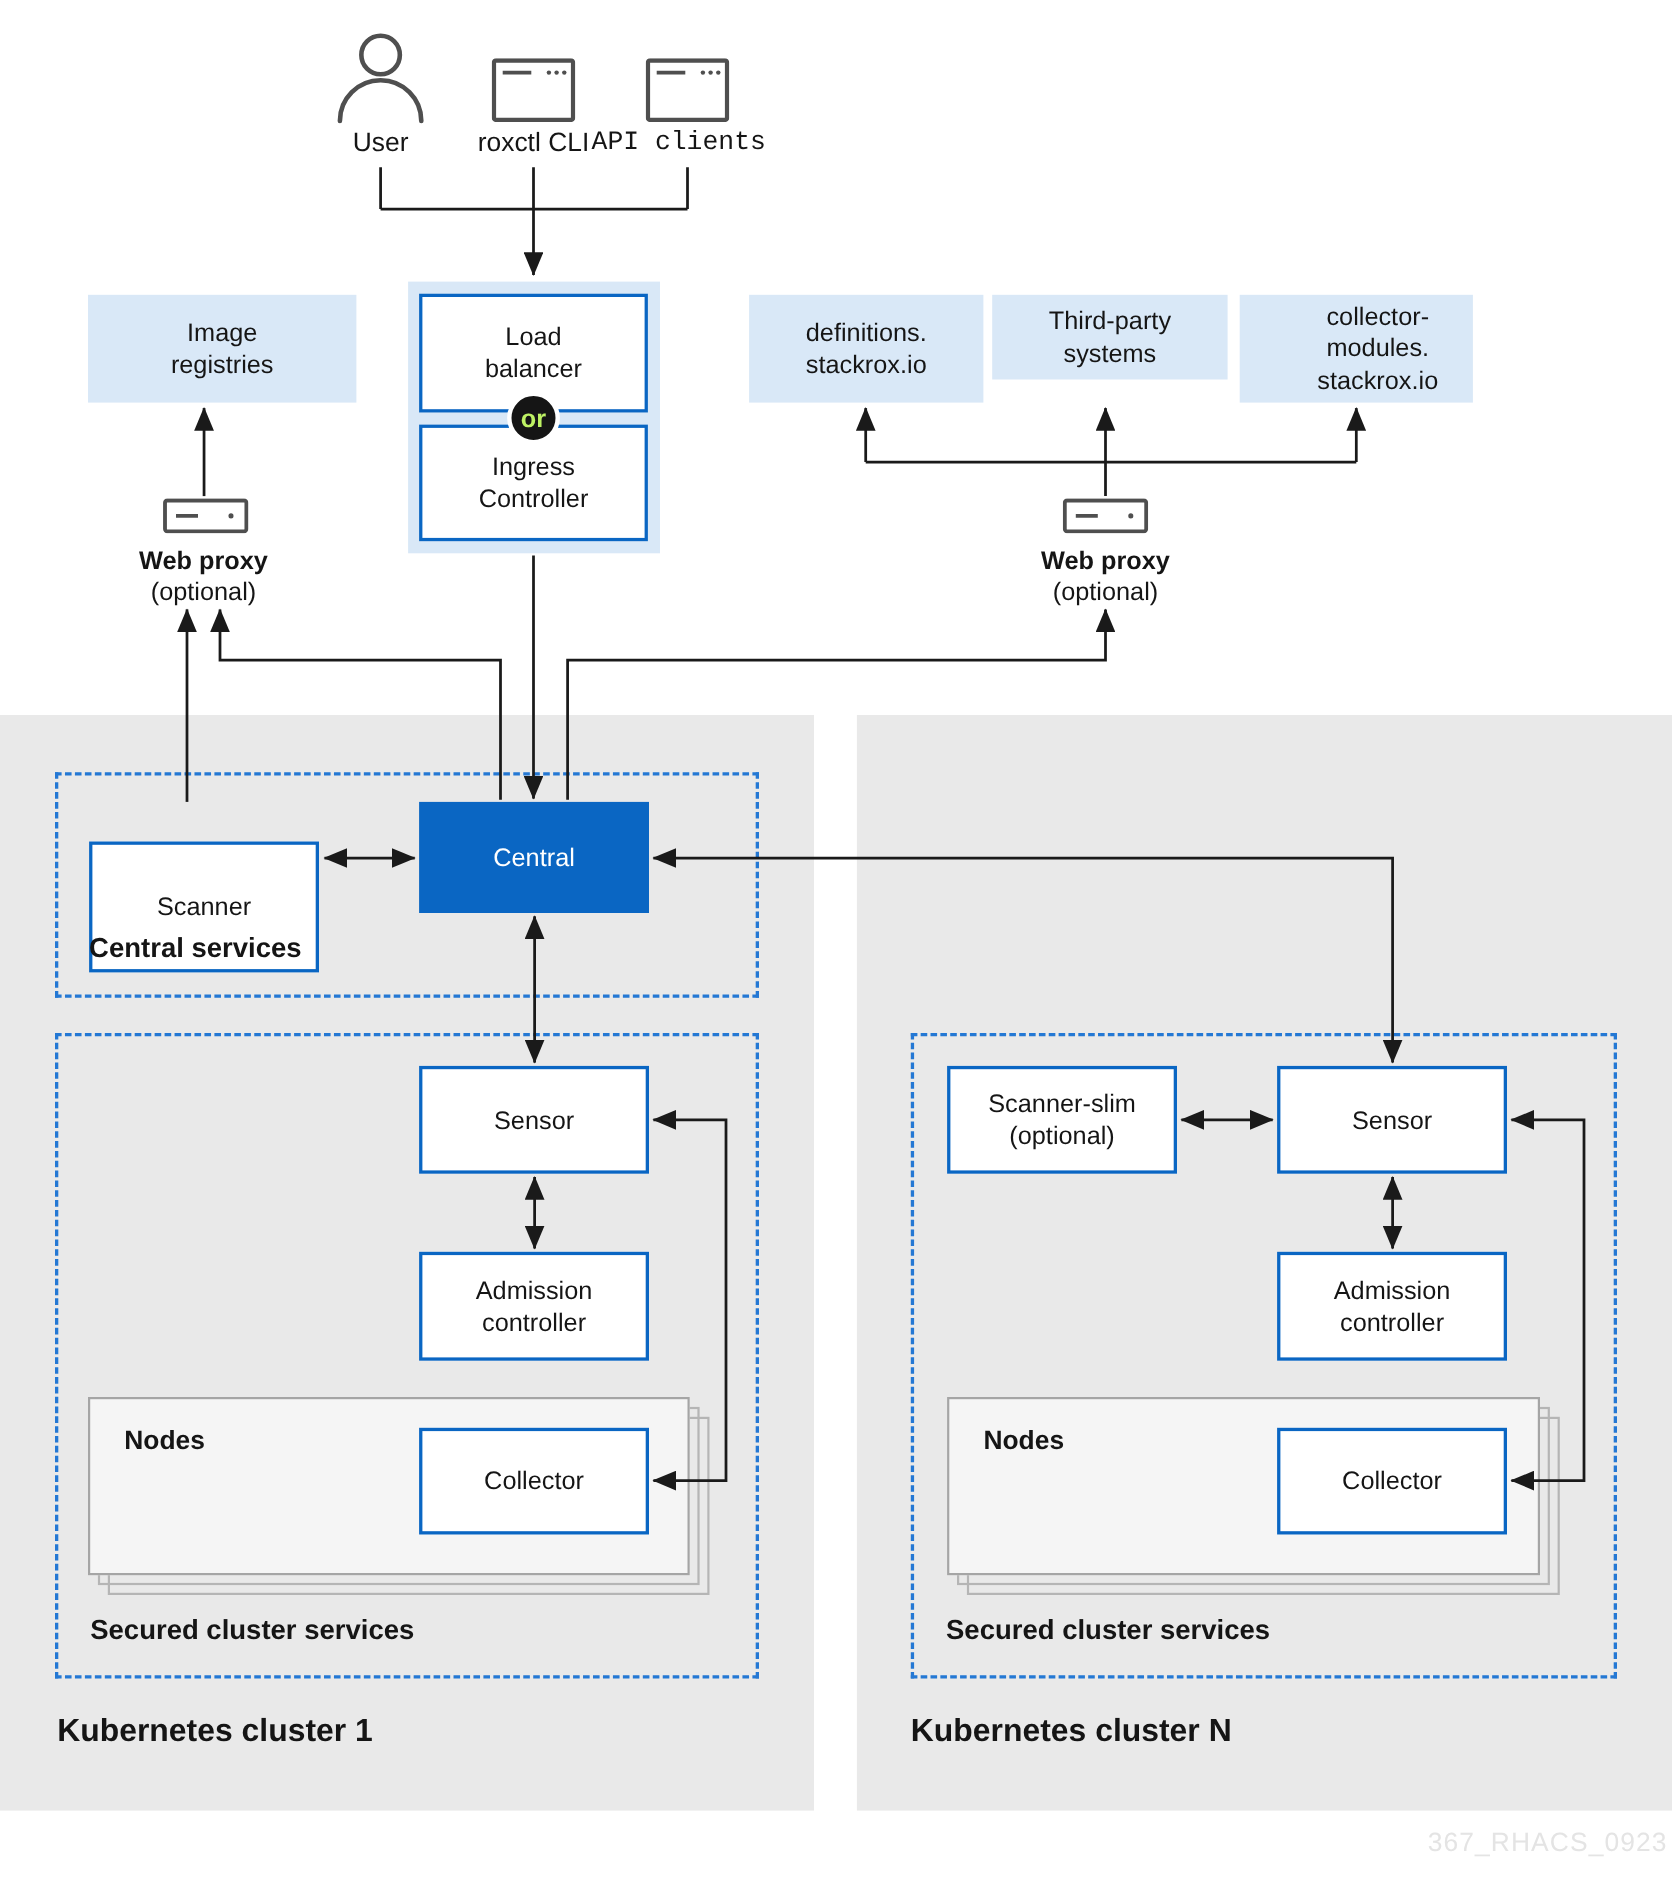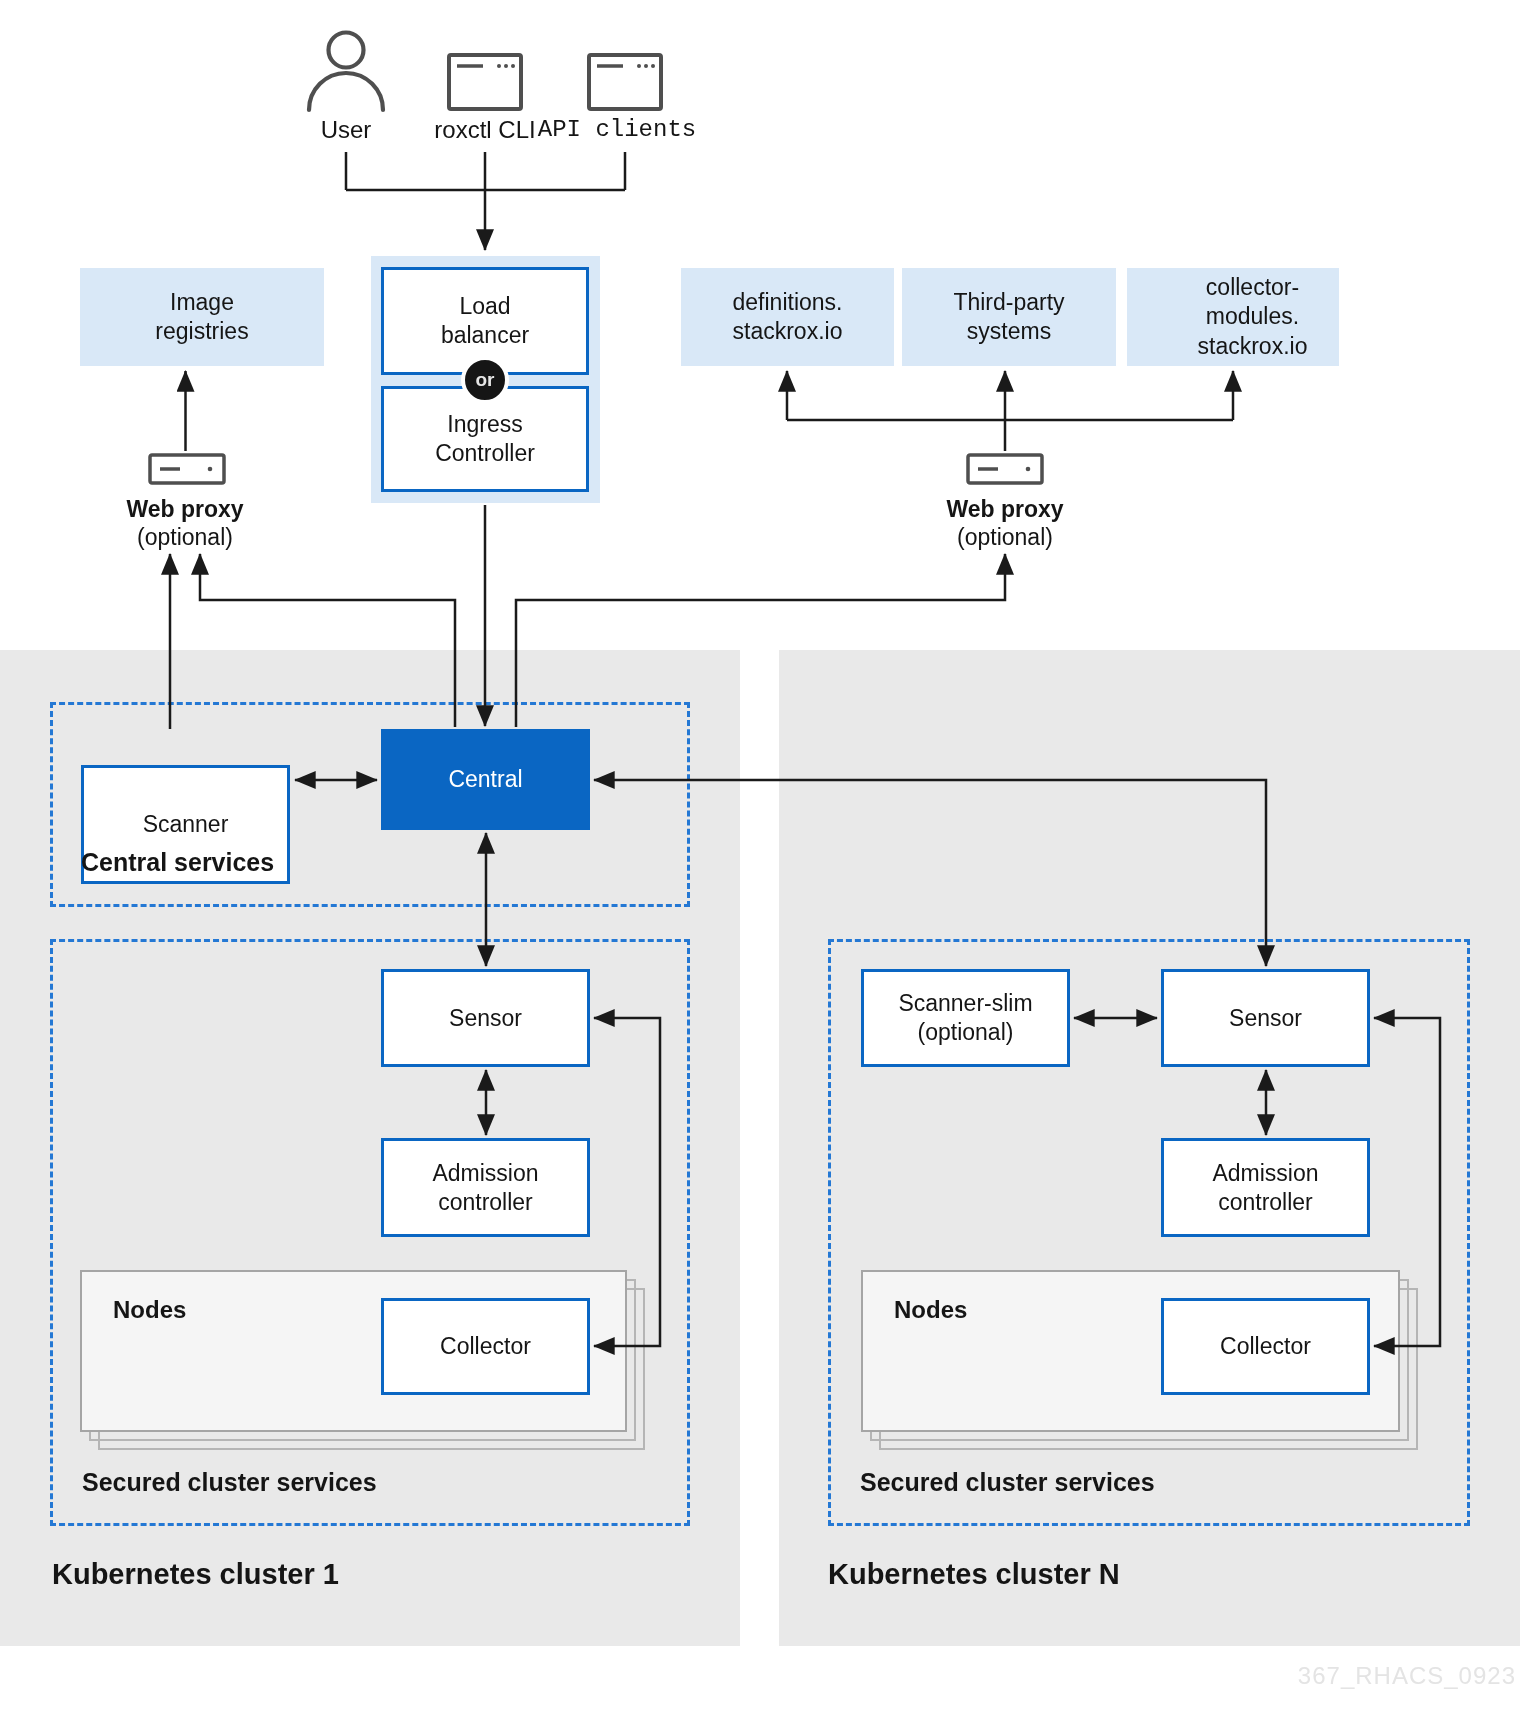--- a/index.html
+++ b/index.html
@@ -22,21 +22,21 @@
   .lightbox{
     position:absolute;background:#d9e8f7;box-sizing:border-box;
     display:flex;align-items:center;justify-content:center;text-align:center;
     font-size:23px;line-height:1.28;white-space:pre-line;color:#151515;
   }
   .lbcontainer{position:absolute;background:#d9e8f7;}
   .orcircle{
     position:absolute;width:40px;height:40px;border-radius:50%;
     background:#151515;border:4px solid #ffffff;
     display:flex;align-items:center;justify-content:center;
-    color:#e5e5e5;font-size:19px;font-weight:700;
+    color:#bef264;font-size:23px;font-weight:700;
   }
   .actorlabel{position:absolute;text-align:center;font-size:24px;color:#151515;}
   .wplabel{position:absolute;text-align:center;font-size:23px;line-height:1.22;color:#151515;}
   .wplabel .wpname{font-weight:700;display:block;}
   .wplabel .wpopt{font-weight:400;display:block;}
   .sectionlabel{position:absolute;font-size:25px;font-weight:700;color:#151515;}
   .nodeslabel{position:absolute;font-size:24px;font-weight:700;color:#151515;}
   .clustertitle{position:absolute;font-size:29px;font-weight:700;color:#151515;}
   .nodespanel{position:absolute;background:#f5f5f5;border:2px solid #a5a5a5;box-sizing:border-box;}
   .nodesecho{position:absolute;background:transparent;border:2px solid #b5b5b5;box-sizing:border-box;}
@@ -76,21 +76,21 @@
   </svg>
 
   <div class="actorlabel" style="left:276px;top:116px;width:140px;">User</div>
   <div class="actorlabel" style="left:400px;top:116px;width:170px;">roxctl CLI</div>
   <div class="actorlabel" style="left:532px;top:116px;width:170px;font-family:Liberation Mono, monospace;">API clients</div>
 
   <div class="lightbox" style="left:80px;top:268px;width:244px;height:98px;">Image
 registries</div>
   <div class="lightbox" style="left:681px;top:268px;width:213px;height:98px;">definitions.
 stackrox.io</div>
-  <div class="lightbox" style="left:902px;top:268px;width:214px;height:98px;">Third-party
+  <div class="lightbox" style="left:902px;top:268px;width:214px;height:77px;">Third-party
 systems</div>
   <div class="lightbox" style="left:1127px;top:268px;width:212px;height:98px;padding-left:39px;">collector-
 modules.
 stackrox.io</div>
 
   <div class="lbcontainer" style="left:371px;top:256px;width:229px;height:247px;"></div>
   <div class="bluebox" style="left:381px;top:267px;width:208px;height:108px;">Load
 balancer</div>
   <div class="bluebox" style="left:381px;top:386px;width:208px;height:106px;">Ingress
 Controller</div>

